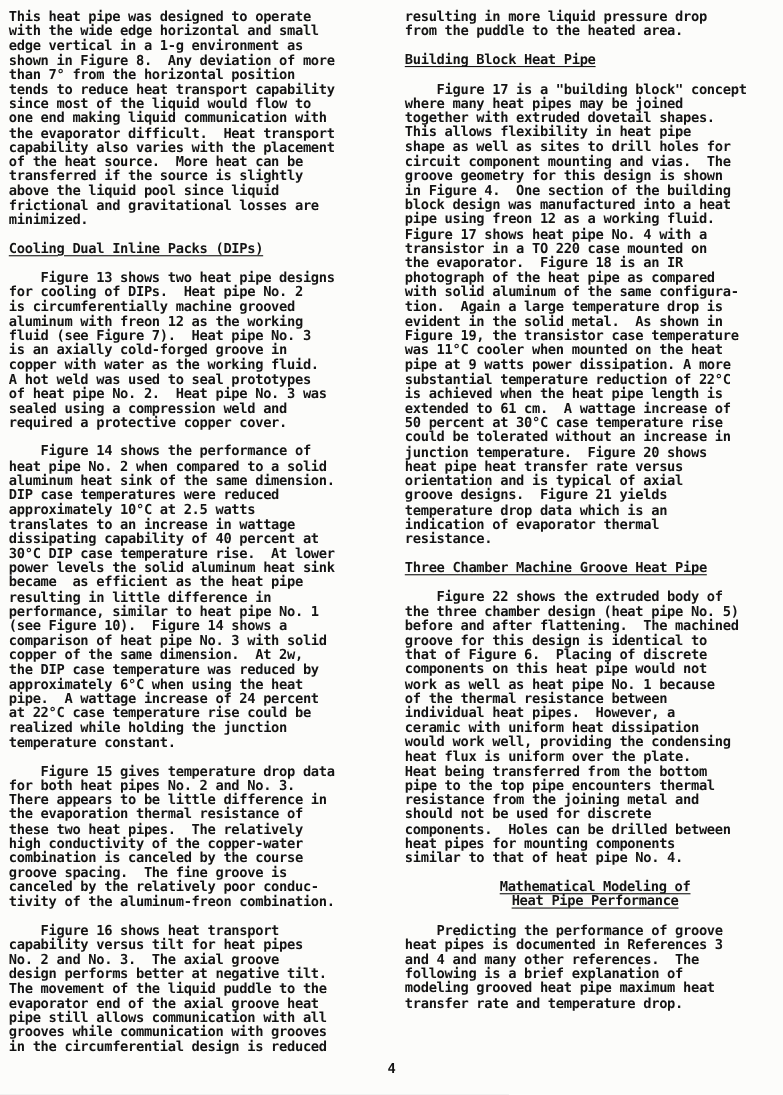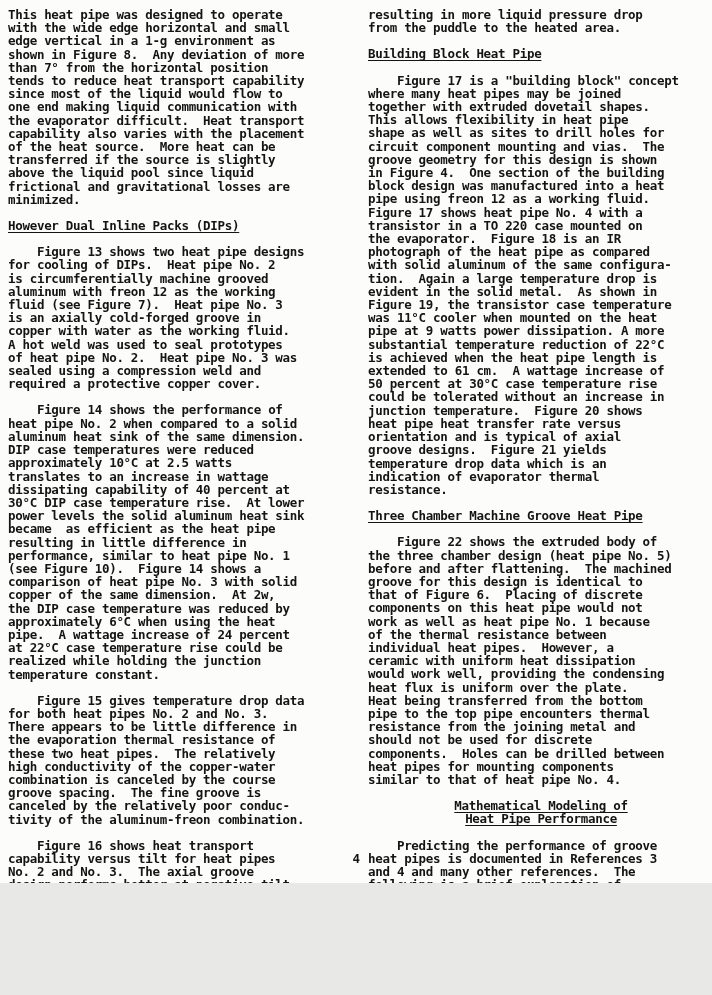--- a/index.html
+++ b/index.html
@@ -3,21 +3,21 @@
 <meta charset="utf-8">
 <style>
   html, body {
     margin: 0;
     padding: 0;
     background: #e8e8e6;
   }
   .page {
     position: relative;
     width: 712px;
-    height: 883px;
+    height: 995px;
     margin: 0 auto;
     background: #fcfcfa;
     color: #141414;
     font-family: "DejaVu Sans Mono", "Liberation Mono", monospace;
     font-size: 12.5px;
     font-weight: 700;
     line-height: 13.2px;
     letter-spacing: -0.3px;
     overflow: hidden;
     box-sizing: border-box;
@@ -70,21 +70,21 @@
 tends to reduce heat transport capability
 since most of the liquid would flow to
 one end making liquid communication with
 the evaporator difficult.  Heat transport
 capability also varies with the placement
 of the heat source.  More heat can be
 transferred if the source is slightly
 above the liquid pool since liquid
 frictional and gravitational losses are
 minimized.</p>
-      <h2 class="section-heading">However Dual Inline Packs (DIPs)</h2>
+      <h2 class="section-heading">Cooling Dual Inline Packs (DIPs)</h2>
       <p class="para">    Figure 13 shows two heat pipe designs
 for cooling of DIPs.  Heat pipe No. 2
 is circumferentially machine grooved
 aluminum with freon 12 as the working
 fluid (see Figure 7).  Heat pipe No. 3
 is an axially cold-forged groove in
 copper with water as the working fluid.
 A hot weld was used to seal prototypes
 of heat pipe No. 2.  Heat pipe No. 3 was
 sealed using a compression weld and

